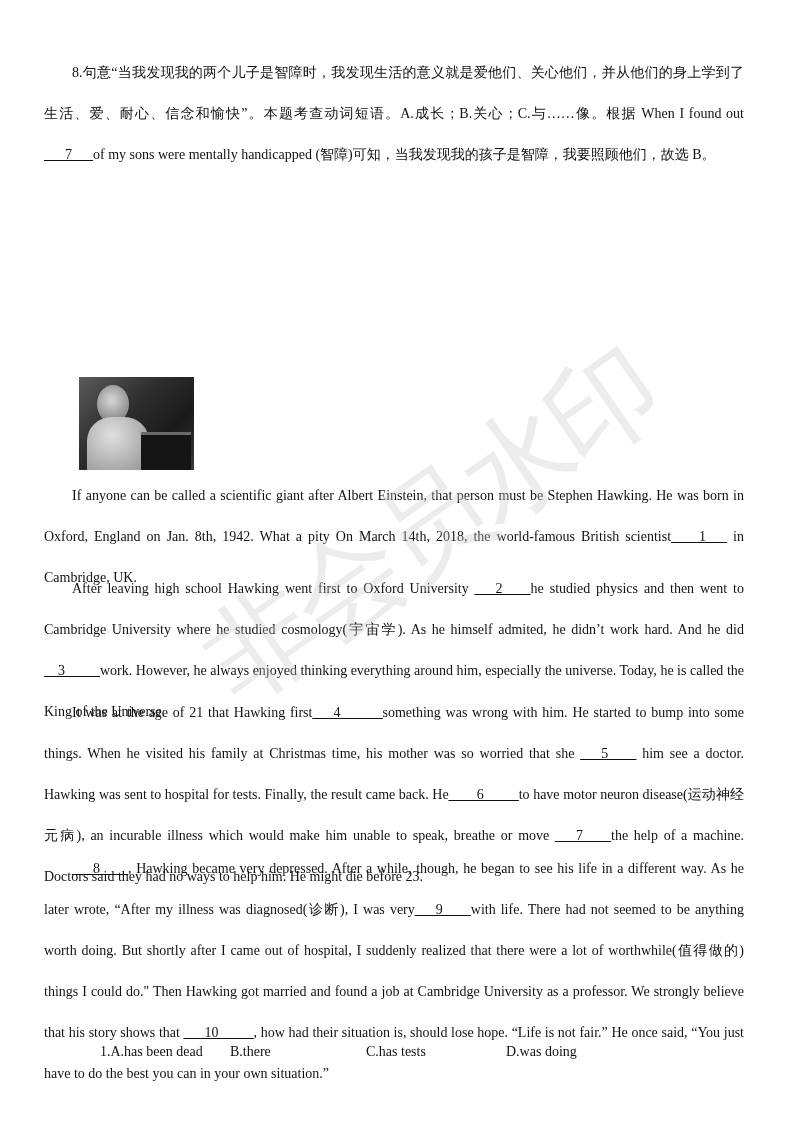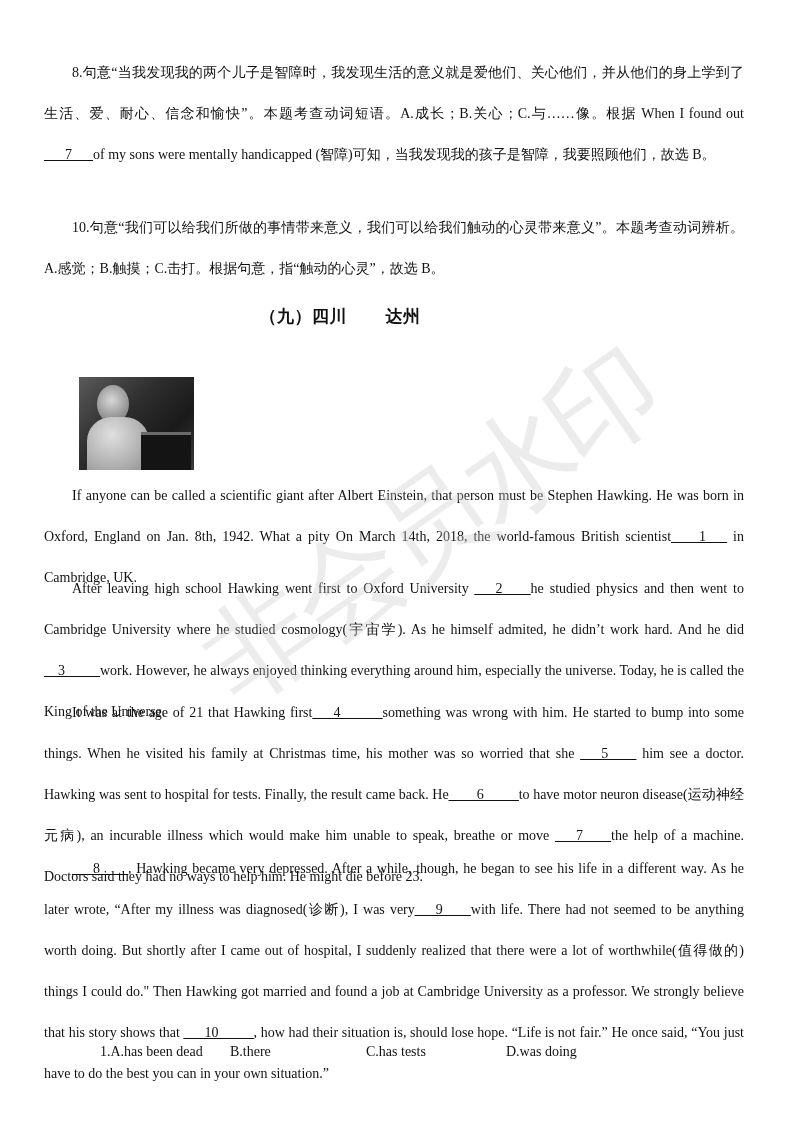--- a/index.html
+++ b/index.html
@@ -104,23 +104,21 @@
     .opt { position: absolute; top: 0; margin-left: 24px; }
   </style>
 </head>
 <body>
 
 <div class="page">
 
   <p class="para" style="top:52px;"><span>8.句意“当我发现我的两个儿子是智障时，我发现生活的意义就是爱他们、关心他们，并从他们的身上学到了生活、爱、耐心、信念和愉快”。本题考查动词短语。A.成长；B.关心；C.与……像。根据 When I found out </span><span class="blank">___7___</span><span>of my sons were mentally handicapped (智障)可知，当我发现我的孩子是智障，我要照顾他们，故选 B。</span></p>
 
 
-  <p class="para" style="top:207px;">10.句意“我们可以给我们所做的事情带来意义，我们可以给我们触动的心灵带来意义”。本题考查动词辨析。A.感觉；B.触摸；C.击打。根据句意，指“触动的心灵”，故选 B。</p>
 
-  <div class="section-title">（九）四川      达州</div>
 
   <div class="photo">
     <div class="head"></div>
     <div class="body"></div>
     <div class="chair"></div>
   </div>
 
   <p class="para" style="top:475px;"><span>If anyone can be called a scientific giant after Albert Einstein, that person must be Stephen Hawking. He was born in Oxford, England on Jan. 8th, 1942. What a pity On March 14th, 2018, the world-famous British scientist</span><span class="blank">____1___</span><span> in Cambridge, UK.</span></p>
 
   <p class="para" style="top:568px;"><span>After leaving high school Hawking went first to Oxford University </span><span class="blank">___2____</span><span>he studied physics and then went to Cambridge University where he studied cosmology(宇宙学). As he himself admited, he didn’t work hard. And he did </span><span class="blank">__3_____</span><span>work. However, he always enjoyed thinking everything around him, especially the universe. Today, he is called the King of the Universe.</span></p>

